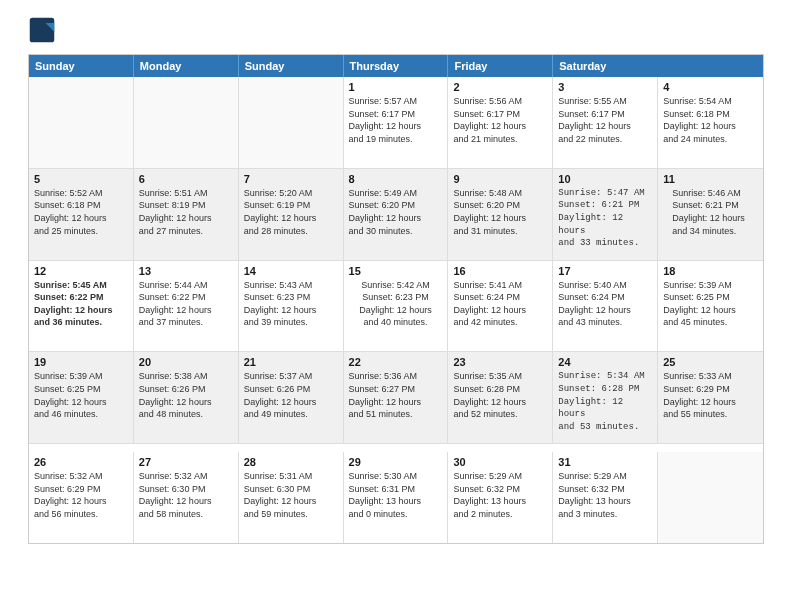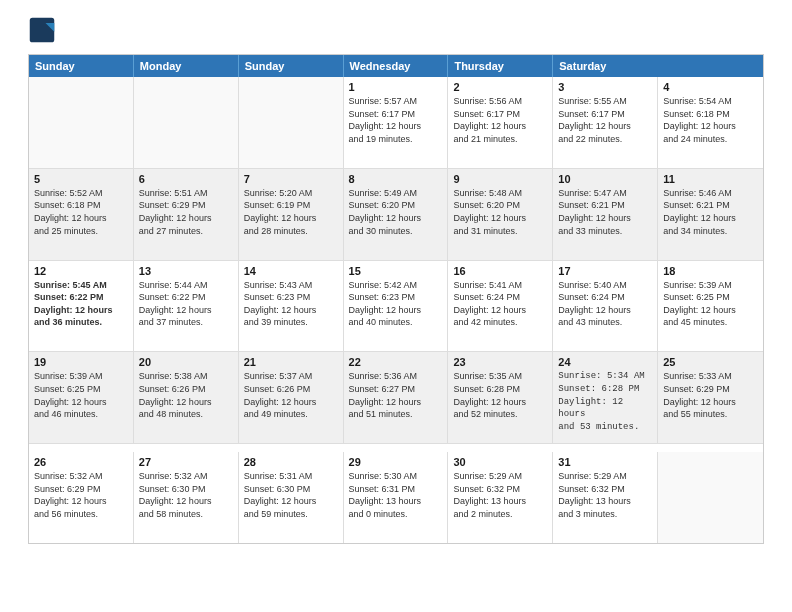--- a/index.html
+++ b/index.html
@@ -130,22 +130,22 @@
       <div class="month-title"></div>
       <div class="location"></div>
     </div>
   </div>
 
   <div class="calendar">
     <div class="cal-header-row">
     <div class="cal-header-cell">Sunday</div>
         <div class="cal-header-cell">Monday</div>
         <div class="cal-header-cell">Sunday</div>
-        <div class="cal-header-cell">Wednesday</div>
         <div class="cal-header-cell">Thursday</div>
+        <div class="cal-header-cell">Friday</div>
         <div class="cal-header-cell">Saturday</div>
       </div>
     <div class="cal-body">
     <div class="cal-row">
           <div class="cal-cell empty"></div>
           <div class="cal-cell empty"></div>
           <div class="cal-cell empty"></div>
           <div class="cal-cell">
             <span class="day-num">1</span>
             <div class="cell-text" style="white-space: pre-line;">Sunrise: 5:57 AM
@@ -179,21 +179,21 @@
           <div class="cal-cell shaded">
             <span class="day-num">5</span>
             <div class="cell-text" style="white-space: pre-line;">Sunrise: 5:52 AM
 Sunset: 6:18 PM
 Daylight: 12 hours
 and 25 minutes.</div>
           </div>
           <div class="cal-cell shaded">
             <span class="day-num">6</span>
             <div class="cell-text" style="white-space: pre-line;">Sunrise: 5:51 AM
-Sunset: 6:29 PM
+Sunset: 8:19 PM
 Daylight: 12 hours
 and 27 minutes.</div>
           </div>
           <div class="cal-cell shaded">
             <span class="day-num">7</span>
             <div class="cell-text" style="white-space: pre-line;">Sunrise: 5:20 AM
 Sunset: 6:19 PM
 Daylight: 12 hours
 and 28 minutes.</div>
           </div>
@@ -206,28 +206,28 @@
           </div>
           <div class="cal-cell shaded">
             <span class="day-num">9</span>
             <div class="cell-text" style="white-space: pre-line;">Sunrise: 5:48 AM
 Sunset: 6:20 PM
 Daylight: 12 hours
 and 31 minutes.</div>
           </div>
           <div class="cal-cell shaded">
             <span class="day-num">10</span>
-            <div class="cell-text" style="white-space: pre-line;">Sunrise: 5:47 AM
+            <div class="cell-text" style="white-space: pre-line; font-family: Liberation Mono, monospace;">Sunrise: 5:47 AM
 Sunset: 6:21 PM
 Daylight: 12 hours
 and 33 minutes.</div>
           </div>
           <div class="cal-cell shaded">
             <span class="day-num">11</span>
-            <div class="cell-text" style="white-space: pre-line;">Sunrise: 5:46 AM
+            <div class="cell-text" style="white-space: pre-line; margin-left: 9px;">Sunrise: 5:46 AM
 Sunset: 6:21 PM
 Daylight: 12 hours
 and 34 minutes.</div>
           </div>
         </div>
         <div class="cal-row">
           <div class="cal-cell">
             <span class="day-num">12</span>
             <div class="cell-text" style="white-space: pre-line; font-weight: bold;">Sunrise: 5:45 AM
 Sunset: 6:22 PM
@@ -243,21 +243,21 @@
           </div>
           <div class="cal-cell">
             <span class="day-num">14</span>
             <div class="cell-text" style="white-space: pre-line;">Sunrise: 5:43 AM
 Sunset: 6:23 PM
 Daylight: 12 hours
 and 39 minutes.</div>
           </div>
           <div class="cal-cell">
             <span class="day-num">15</span>
-            <div class="cell-text" style="white-space: pre-line;">Sunrise: 5:42 AM
+            <div class="cell-text" style="white-space: pre-line; text-align: center;">Sunrise: 5:42 AM
 Sunset: 6:23 PM
 Daylight: 12 hours
 and 40 minutes.</div>
           </div>
           <div class="cal-cell">
             <span class="day-num">16</span>
             <div class="cell-text" style="white-space: pre-line;">Sunrise: 5:41 AM
 Sunset: 6:24 PM
 Daylight: 12 hours
 and 42 minutes.</div>

